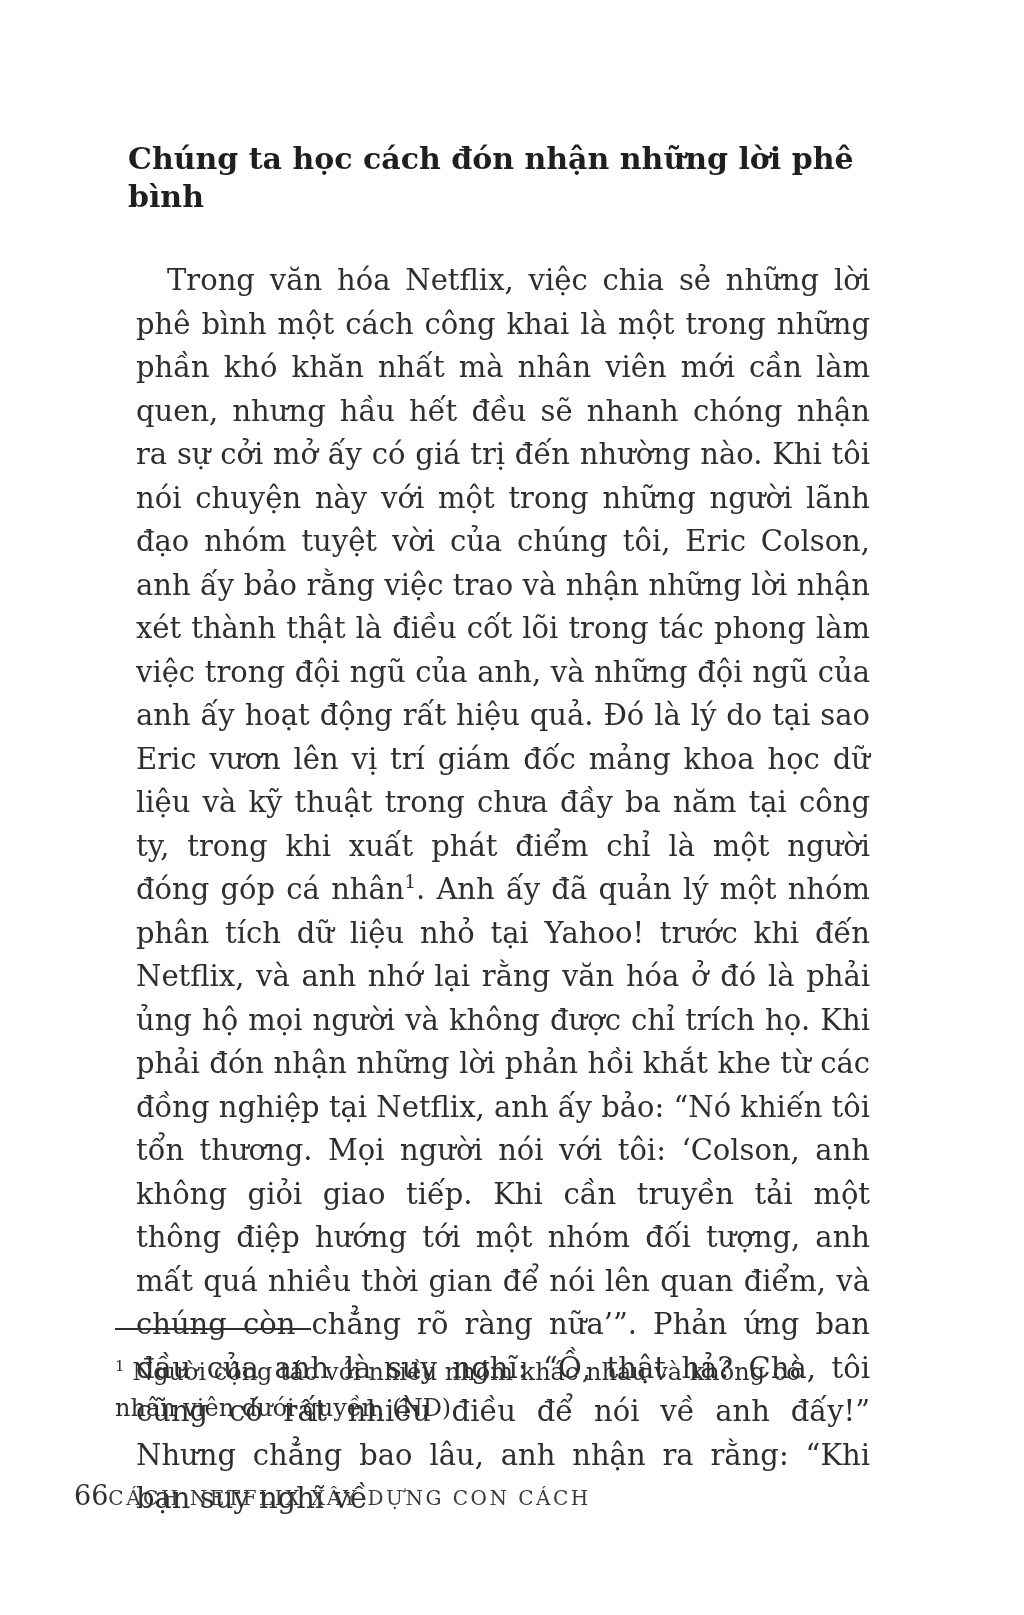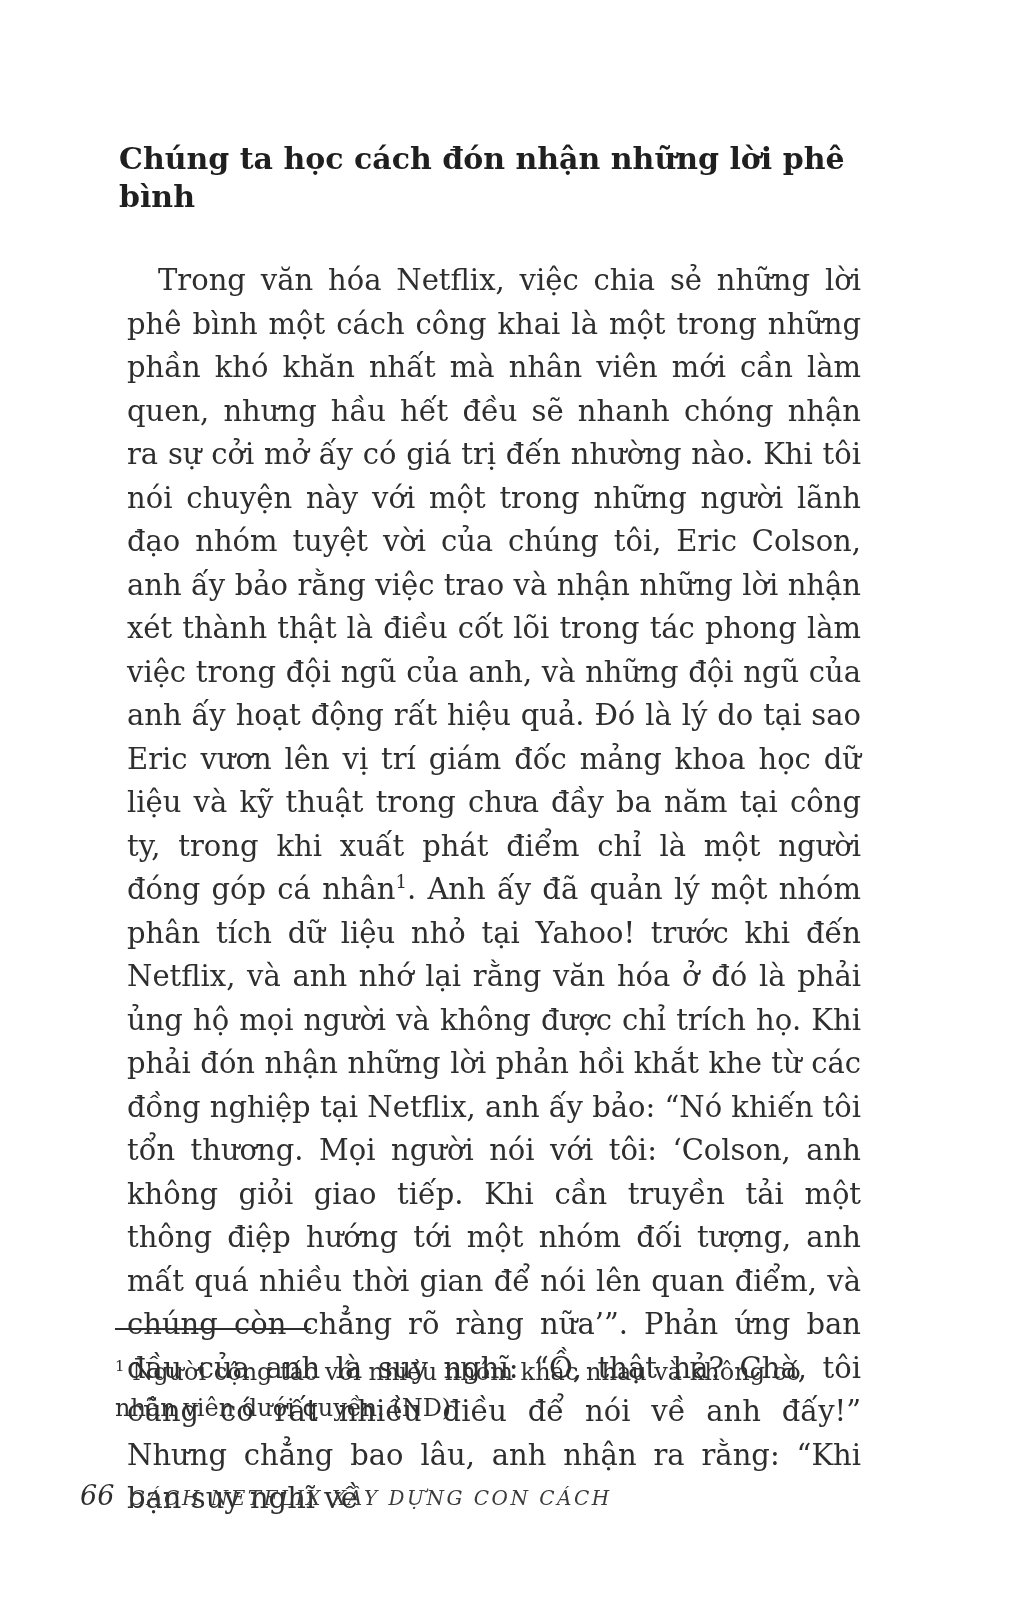--- a/index.html
+++ b/index.html
@@ -11,21 +11,21 @@
     position: relative;
     width: 1024px;
     height: 1615px;
     background: #ffffff;
     font-family: "DejaVu Serif", "Liberation Serif", serif;
     color: #2e2e2e;
     overflow: hidden;
   }
   .content {
     position: absolute;
-    left: 119px;
+    left: 128px;
     width: 742px;
     top: 0;
   }
   .heading {
     margin: 140px 0 0 0;
     font-size: 30px;
     line-height: 1.25;
     font-weight: bold;
     color: #1f1f1f;
     text-align: left;
@@ -61,26 +61,24 @@
     text-align: left;
     color: #2e2e2e;
   }
   .footnote-text sup {
     font-size: 15px;
     line-height: 0;
     vertical-align: super;
   }
   .page-footer {
     position: absolute;
-    left: 80px;
+    left: 74px;
     top: 1480px;
     display: flex;
     align-items: baseline;
-    gap: 15px;
-    font-style: italic;
   }
   .page-number {
     font-size: 27px;
     color: #2e2e2e;
   }
   .book-title {
     font-size: 20px;
     letter-spacing: 2.5px;
     color: #3a3a3a;
   }

